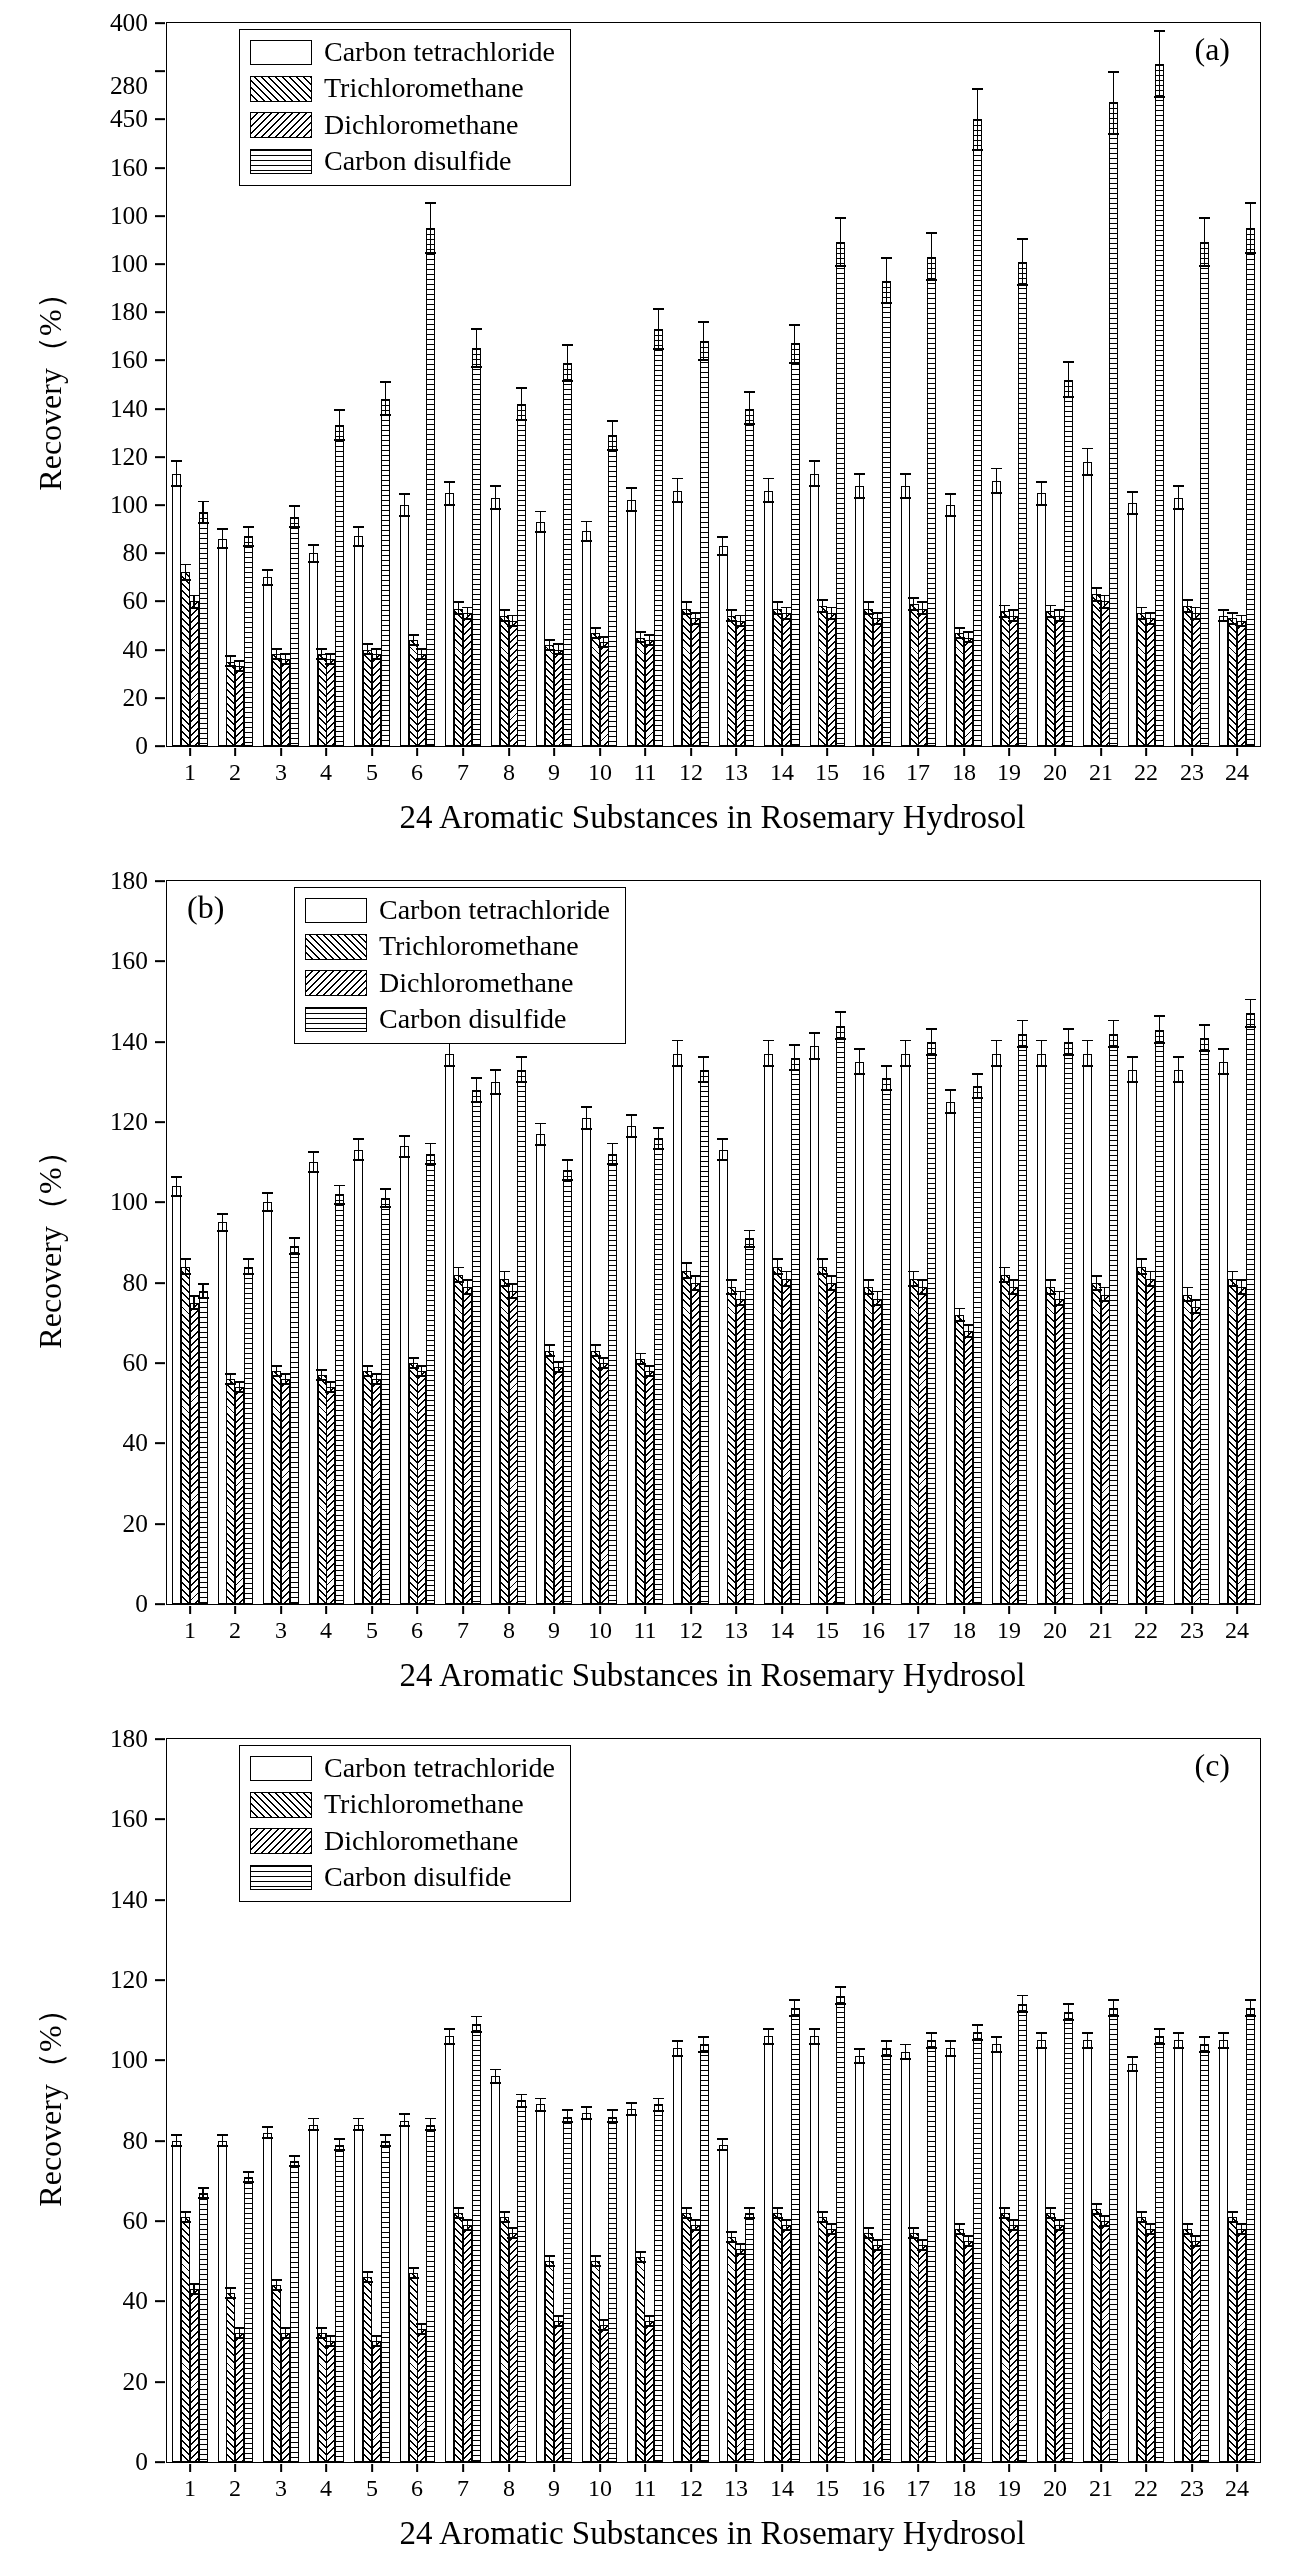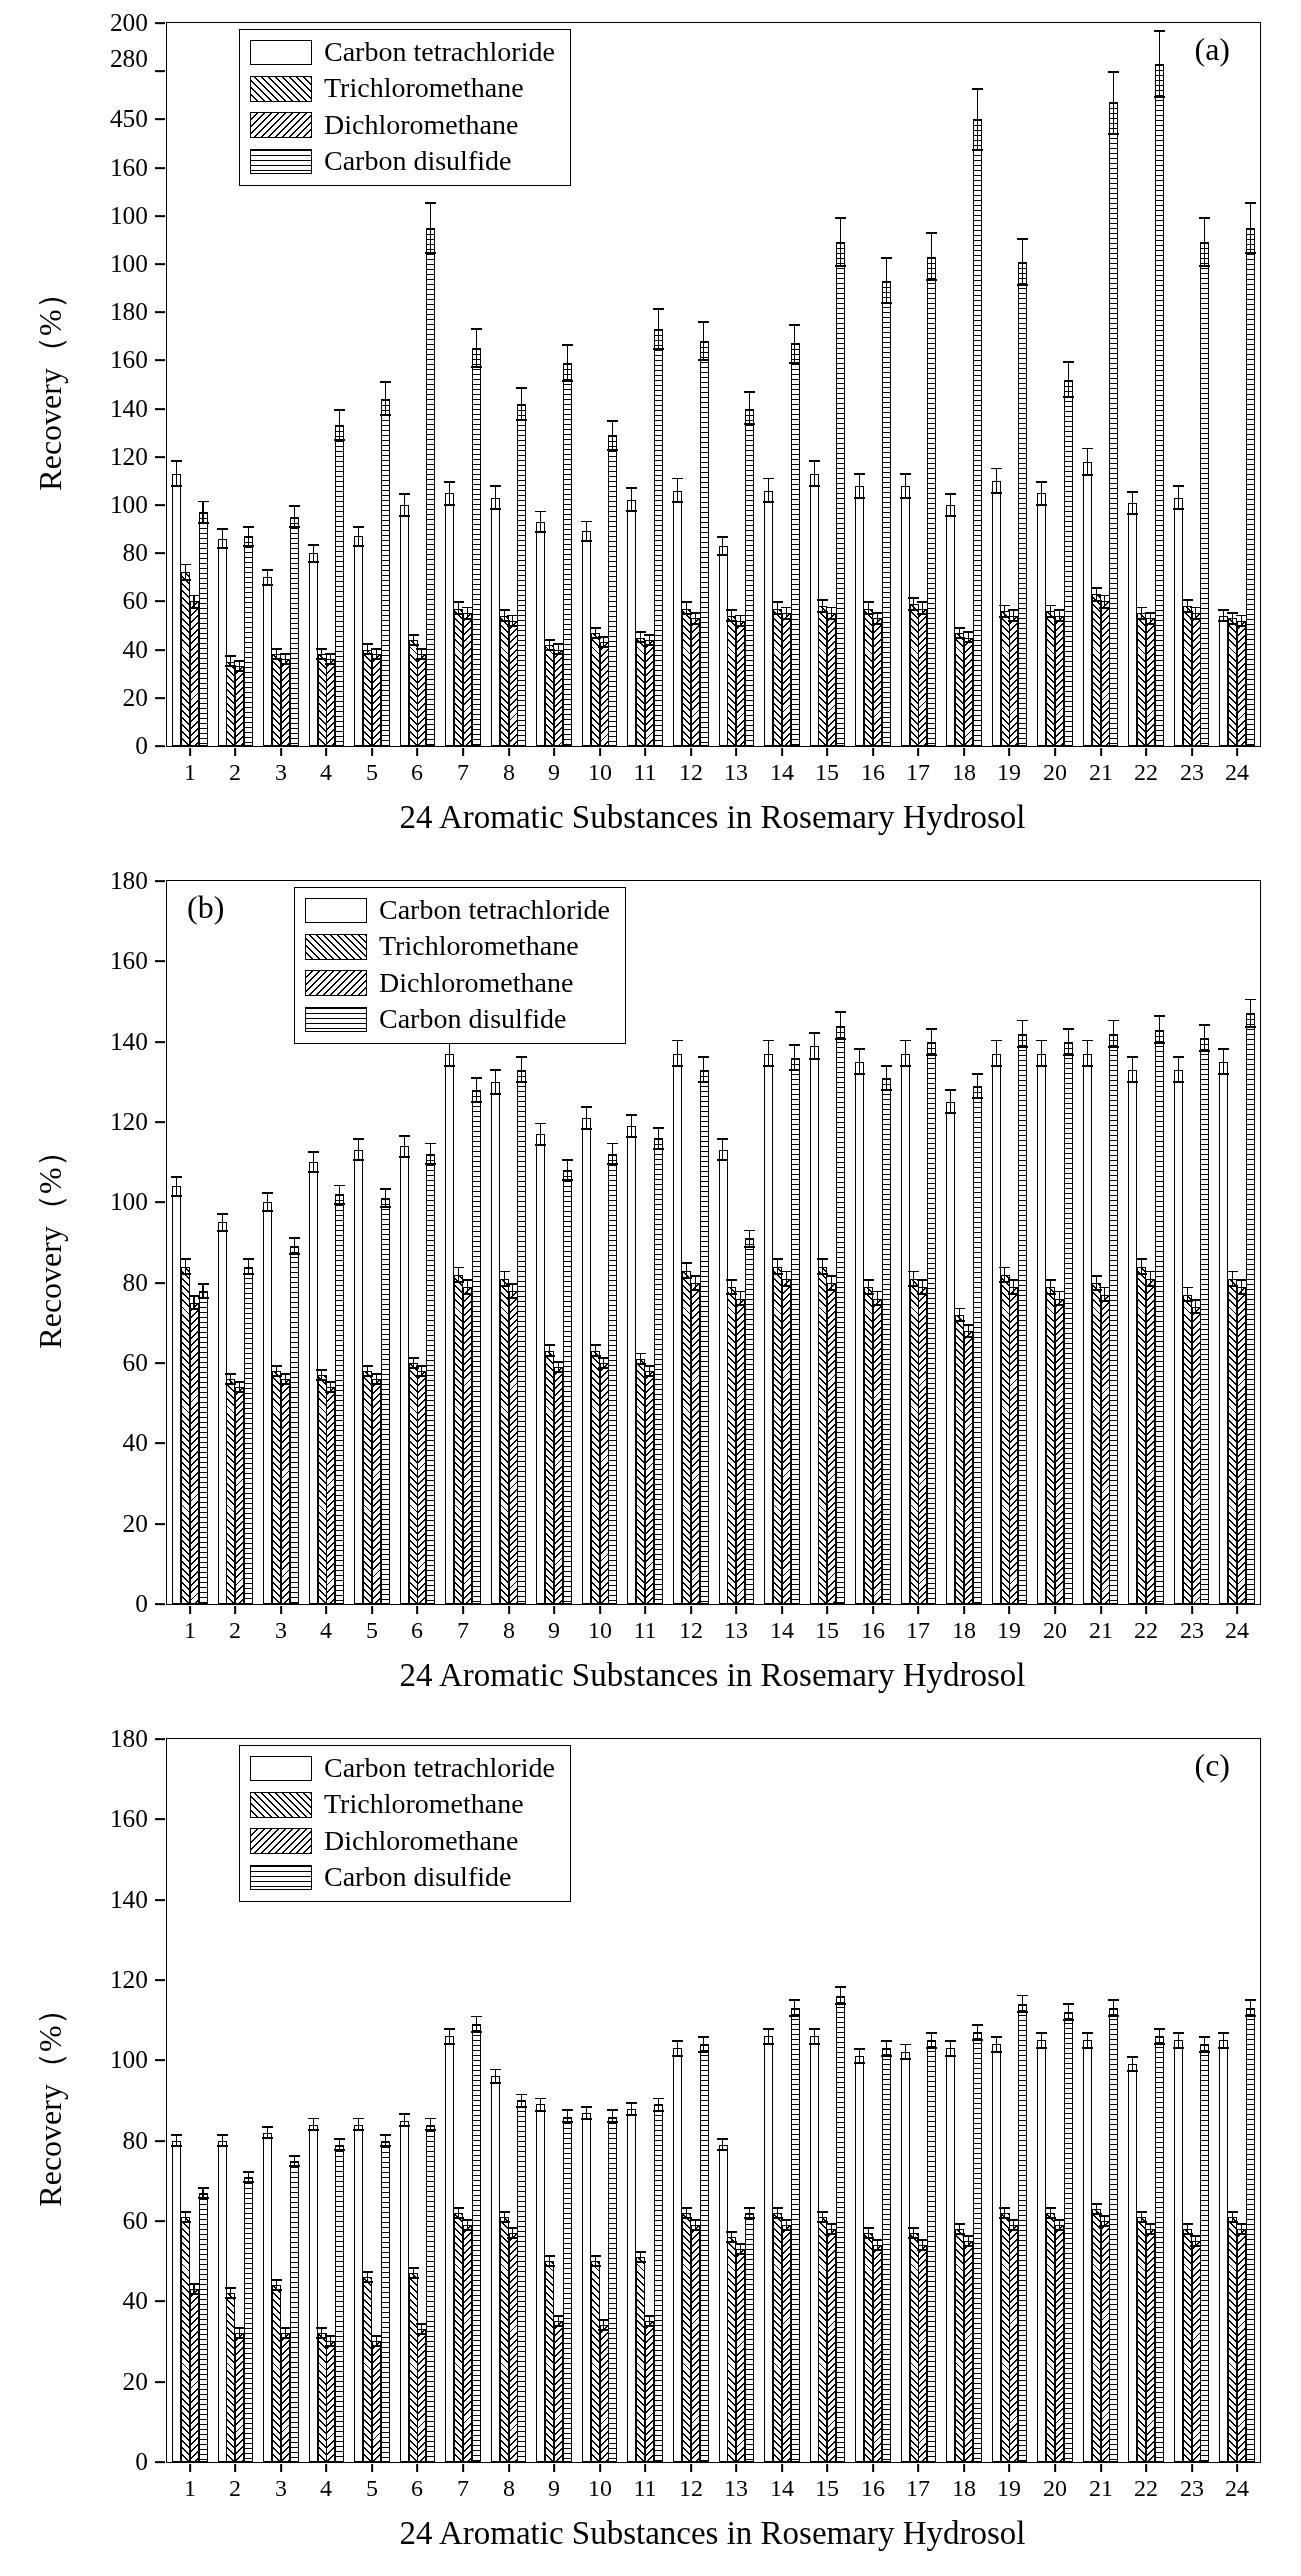--- a/index.html
+++ b/index.html
@@ -57,23 +57,23 @@
         <div class="yticklabel" style="top: 289px;">180</div>
         <div class="ytick" style="top: 241px;"></div>
         <div class="yticklabel" style="top: 241px;">100</div>
         <div class="ytick" style="top: 193px;"></div>
         <div class="yticklabel" style="top: 193px;">100</div>
         <div class="ytick" style="top: 145px;"></div>
         <div class="yticklabel" style="top: 145px;">160</div>
         <div class="ytick" style="top: 96px;"></div>
         <div class="yticklabel" style="top: 96px;">450</div>
         <div class="ytick" style="top: 48px;"></div>
-        <div class="yticklabel" style="top: 36px;">280</div>
+        <div class="yticklabel" style="top: 63px;">280</div>
         <div class="ytick" style="top: 0px;"></div>
-        <div class="yticklabel" style="top: 0px;">200</div>
+        <div class="yticklabel" style="top: 0px;">400</div>
         <div class="xtick" style="left: 23px;"></div>
         <div class="xticklabel" style="left: 23px;">1</div>
         <div class="bar p-plain" style="left: 5.1px; height: 272px;"></div>
         <div class="err" style="left: 4px; width: 11px; bottom: 259px; height: 27px;">
           <div class="line"></div>
           <div class="cap t"></div>
           <div class="cap b"></div>
         </div>
         <div class="bar p-fwd" style="left: 14px; height: 174px;"></div>
         <div class="err" style="left: 13px; width: 11px; bottom: 165px; height: 17.4px;">

